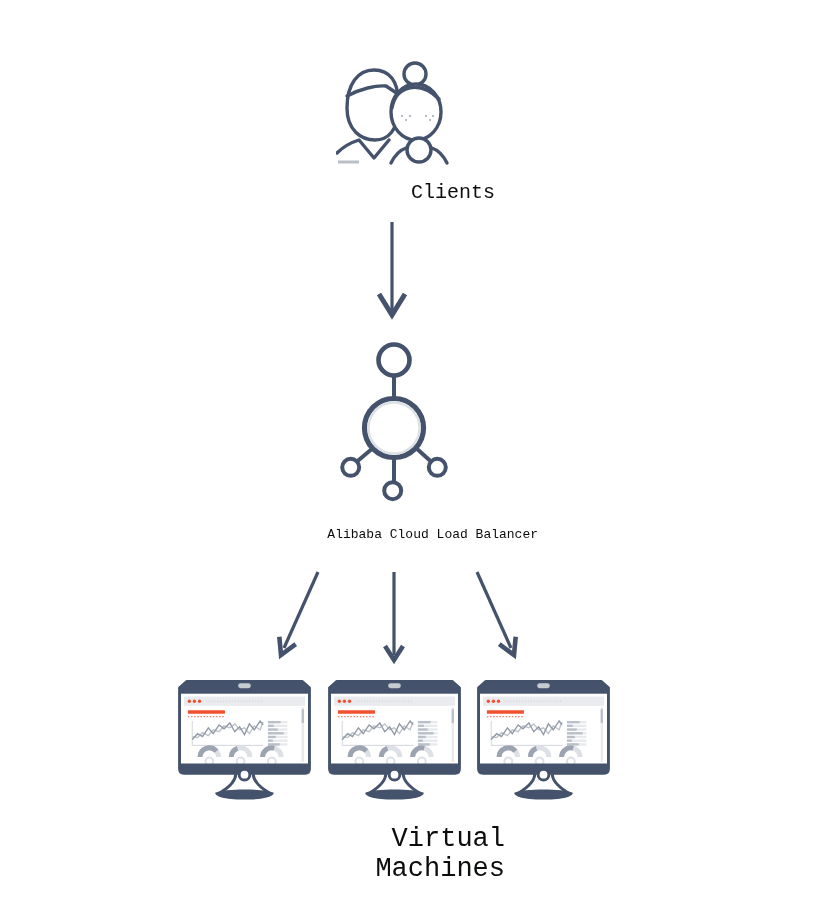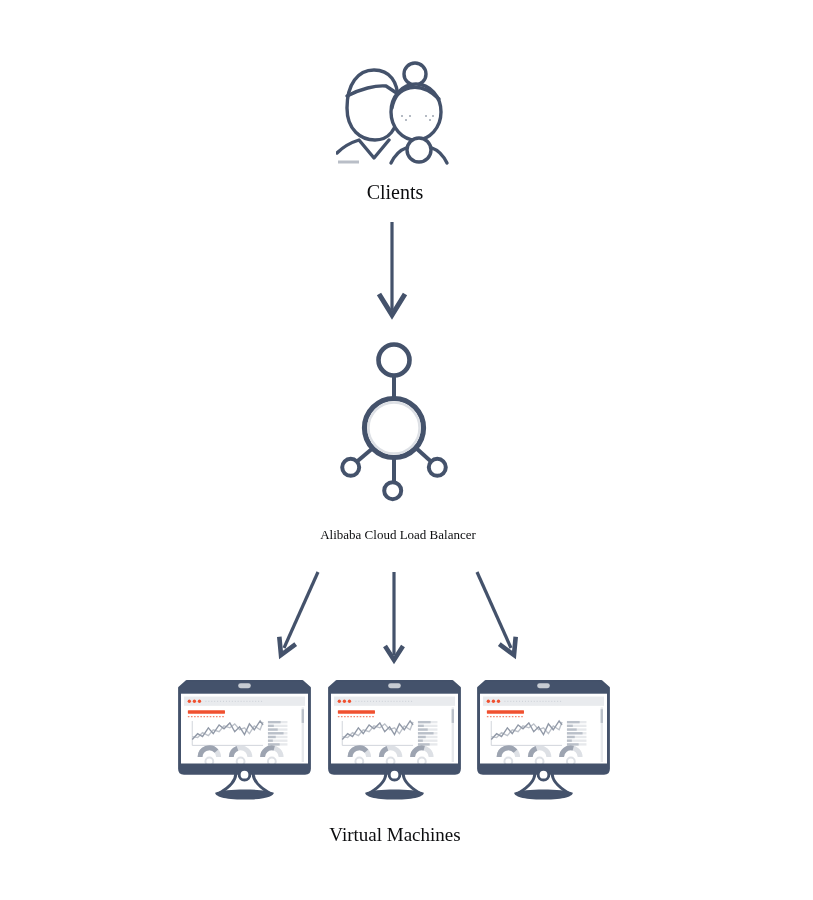--- a/index.html
+++ b/index.html
@@ -8,26 +8,26 @@
     --label-text:#0C0D0F;
   }
   *{margin:0;padding:0;box-sizing:border-box;}
   html,body{background:#ffffff;}
   body{font-family:"Liberation Sans","DejaVu Sans",sans-serif;}
   .canvas{
     position:relative;width:813px;height:900px;background:#ffffff;overflow:hidden;
   }
   .abs{position:absolute;}
   .node-label{
-    position:absolute;text-align:center;color:var(--label-text,#0C0D0F);
-    font-family:Liberation Serif, serif;
+    position:absolute;text-align:right;color:var(--label-text,#0C0D0F);
+    font-family:Liberation Mono, monospace;
   }
   .lbl-clients{left:295px;top:181px;width:200px;font-size:20px;}
   .lbl-lb{left:258px;top:527px;width:280px;font-size:13px;}
-  .lbl-vm{left:285px;top:824px;width:220px;font-size:19px;}
+  .lbl-vm{left:285px;top:824px;width:220px;font-size:27px;}
 </style>
 </head>
 <body>
 
 <div class="canvas">
 
   <svg width="0" height="0" style="position:absolute" aria-hidden="true">
     <defs>
       <symbol id="monitor-symbol" viewBox="0 0 140 128">
 

